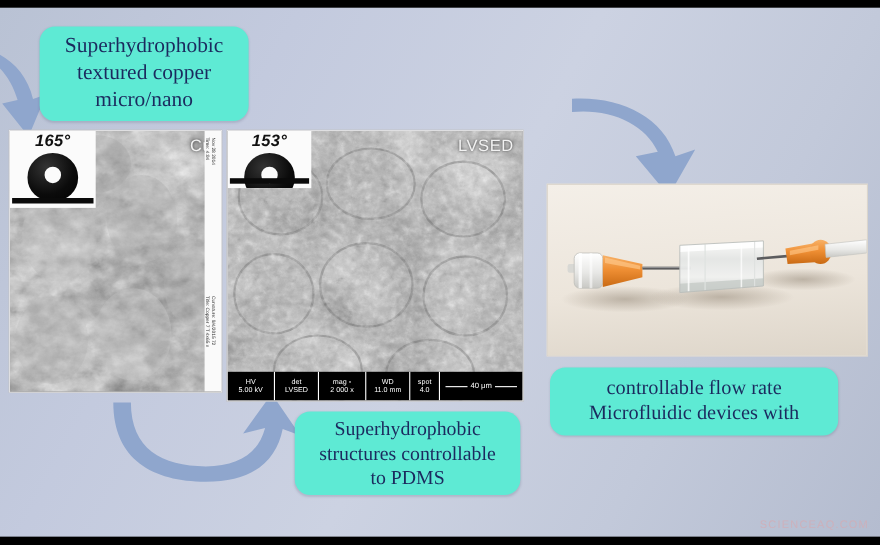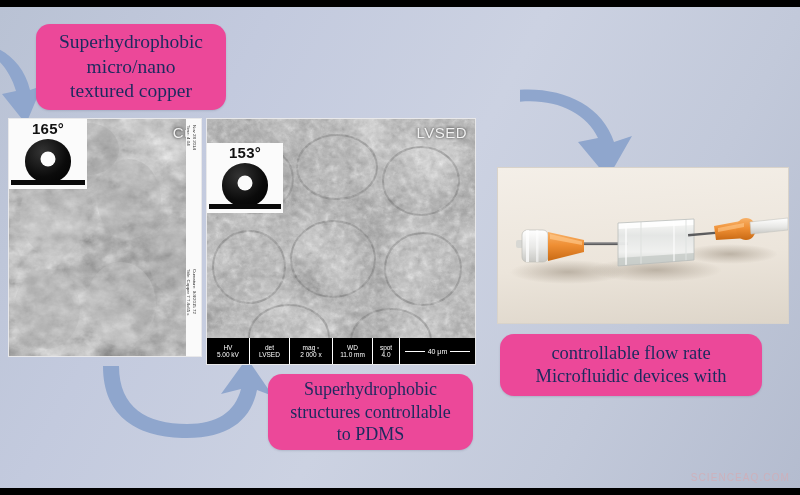--- a/index.html
+++ b/index.html
@@ -30,21 +30,21 @@
     left: 0;
     width: 800px;
     background: #000;
   }
   .topbar { top: 0; height: 7px; }
   .botbar { bottom: 0; height: 7px; }
 
   
   .caption {
     position: absolute;
-    background: #ec4899;
+    background: #5eead4;
     border-radius: 14px;
     color: #1b2a5e;
     text-align: center;
     line-height: 1.26;
     display: flex;
     align-items: center;
     justify-content: center;
     box-sizing: border-box;
     box-shadow: 0 1px 2px rgba(60,70,100,.18);
   }
@@ -86,32 +86,33 @@
 
   .sem-tex { position: absolute; inset: 0; }
 
   .sem-inset {
     position: absolute;
     left: 0; top: 0;
     background: #fbfbfb;
     overflow: hidden;
   }
   #sem-cu .sem-inset   { width: 78px; height: 70px; }
-  #sem-pdms .sem-inset { width: 76px; height: 70px; margin-top: 24px; }
+  #sem-pdms .sem-inset { width: 76px; height: 52px; }
 
   .angle-label {
     position: absolute;
     top: 1px;
     width: 100%;
     text-align: center;
     font-family: "Liberation Sans", sans-serif;
     font-weight: bold;
     font-size: 15px;
     color: #111;
     letter-spacing: .3px;
+    font-style: italic;
   }
   .droplet {
     position: absolute;
     left: 50%;
     transform: translateX(-50%);
     top: 20px;
     width: 46px;
     height: 44px;
     border-radius: 50% 50% 48% 48%;
     background: radial-gradient(circle at 38% 30%, #343434 0%, #0b0b0b 58%, #000 100%);
@@ -461,22 +462,22 @@
       <ellipse cx="248" cy="61" rx="10" ry="11" fill="url(#hub)"></ellipse>
       <path d="M 220 60 L 246 55 L 246 59 L 220 64 Z" fill="#ffc98c" opacity=".6"></path>
 
       <path d="M 252 54 L 290 50 L 290 62 L 253 66 Z" fill="url(#lure)" stroke="#c4c4c0" stroke-width=".6"></path>
     </svg>
   </div>
 
   <div class="caption" id="caption-top">
     <div>
       <span>Superhydrophobic</span>
+      <span>textured copper</span>
       <span>micro/nano</span>
-      <span>textured copper</span>
     </div>
   </div>
 
   <div class="caption" id="caption-bottom">
     <div>
       <span>Superhydrophobic</span>
       <span>structures controllable</span>
       <span>to PDMS</span>
     </div>
   </div>

